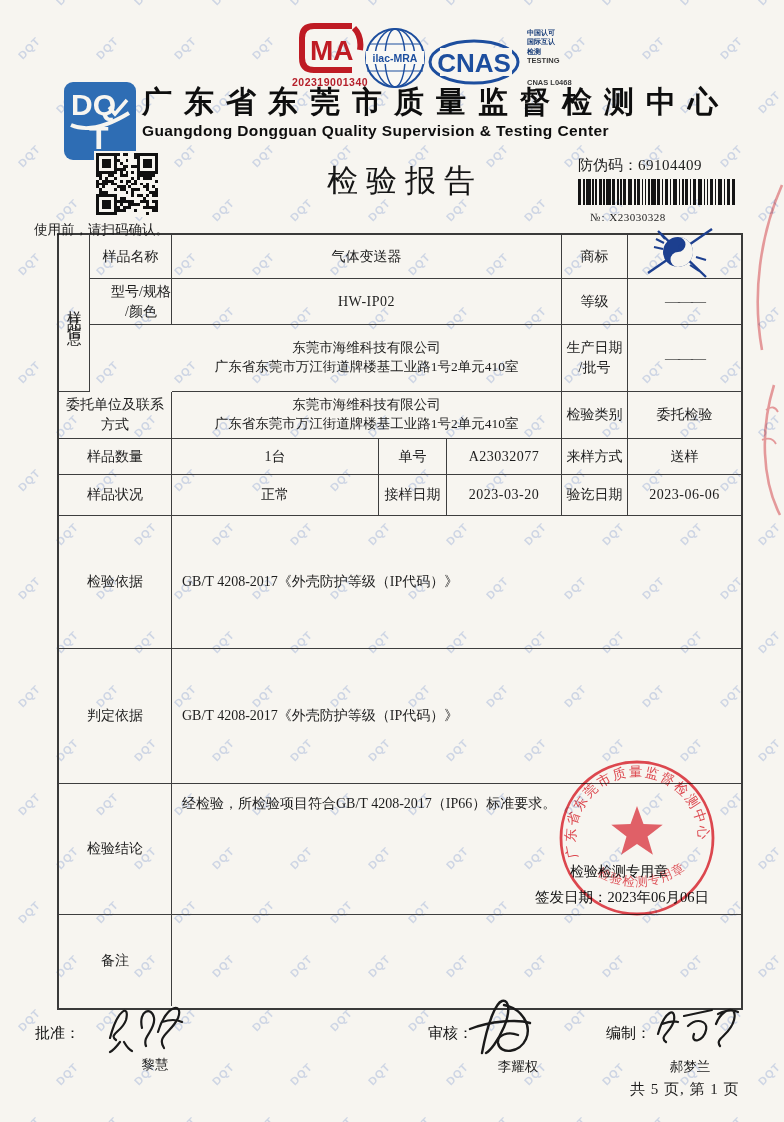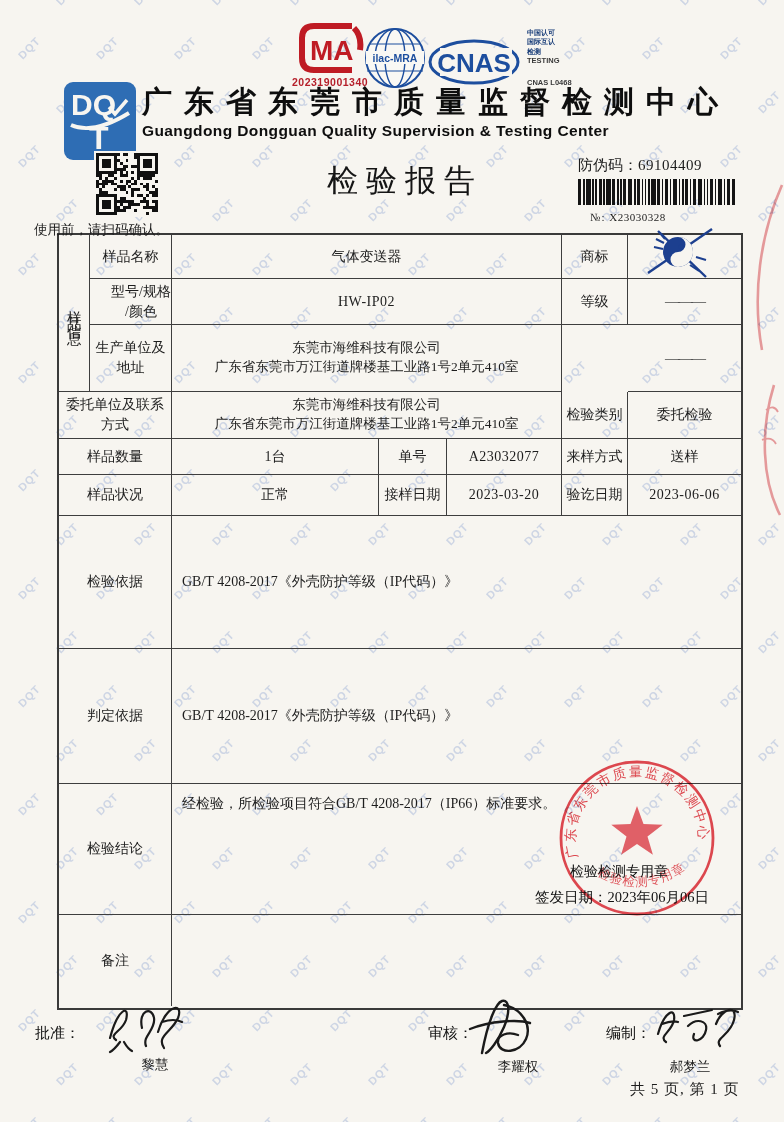--- a/index.html
+++ b/index.html
@@ -857,25 +857,25 @@
 
     <div class="cell" style="left:31px;top:44px;width:82px;height:46px;justify-content:flex-end;">
       <span class="two"><span>型号/规格</span><br><span>/颜色</span></span>
     </div>
     <div class="cell mono" style="left:113px;top:44px;width:390px;height:46px;">HW-IP02</div>
     <div class="cell" style="left:503px;top:44px;width:66px;height:46px;">等级</div>
     <div class="cell no-r" style="left:569px;top:44px;width:113px;height:46px;">
         <span class="dash">———</span>
       </div>
 
-    <div class="cell" style="left:31px;top:90px;width:82px;height:67px;">
-      <span class="two"><span>生产单位及</span><br><span>地址</span></span>
-    </div>
     <div class="cell" style="left:113px;top:90px;width:390px;height:67px;font-size:13.5px;">
       <span class="two"><span>东莞市海维科技有限公司</span><br><span>广东省东莞市万江街道牌楼基工业路1号2单元410室</span></span>
+    </div>
+    <div class="cell" style="left:503px;top:90px;width:66px;height:67px;">
+      <span class="two"><span>生产日期</span><br><span>/批号</span></span>
     </div>
     <div class="cell no-r" style="left:569px;top:90px;width:113px;height:67px;">
         <span class="dash">———</span>
       </div>
 
     <div class="cell" style="left:0;top:157px;width:113px;height:47px;">
       <span class="two"><span>委托单位及联系</span><br><span>方式</span></span>
     </div>
     <div class="cell" style="left:113px;top:157px;width:390px;height:47px;font-size:13.5px;">
       <span class="two"><span>东莞市海维科技有限公司</span><br><span>广东省东莞市万江街道牌楼基工业路1号2单元410室</span></span>

